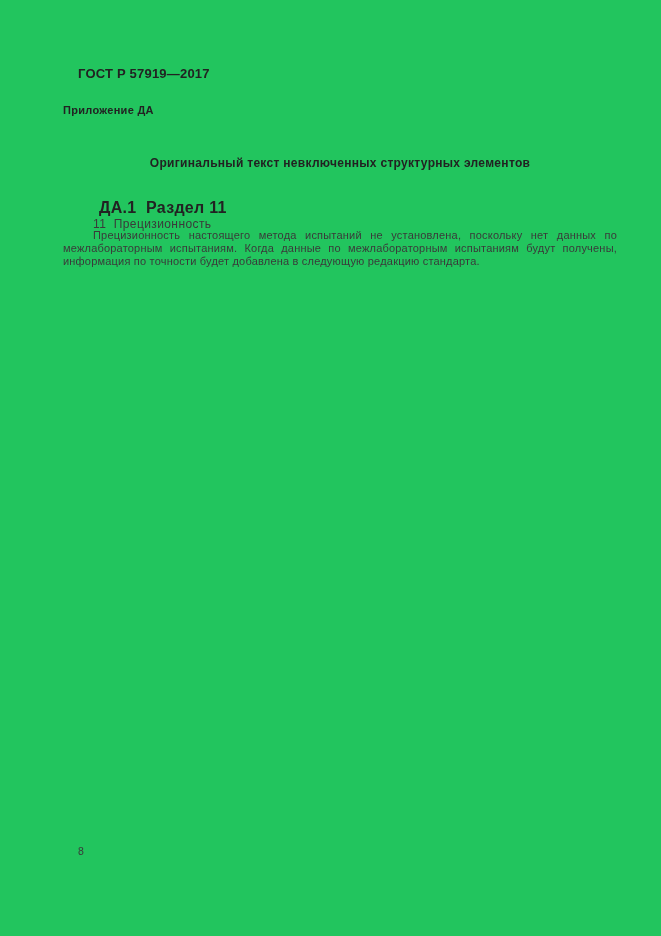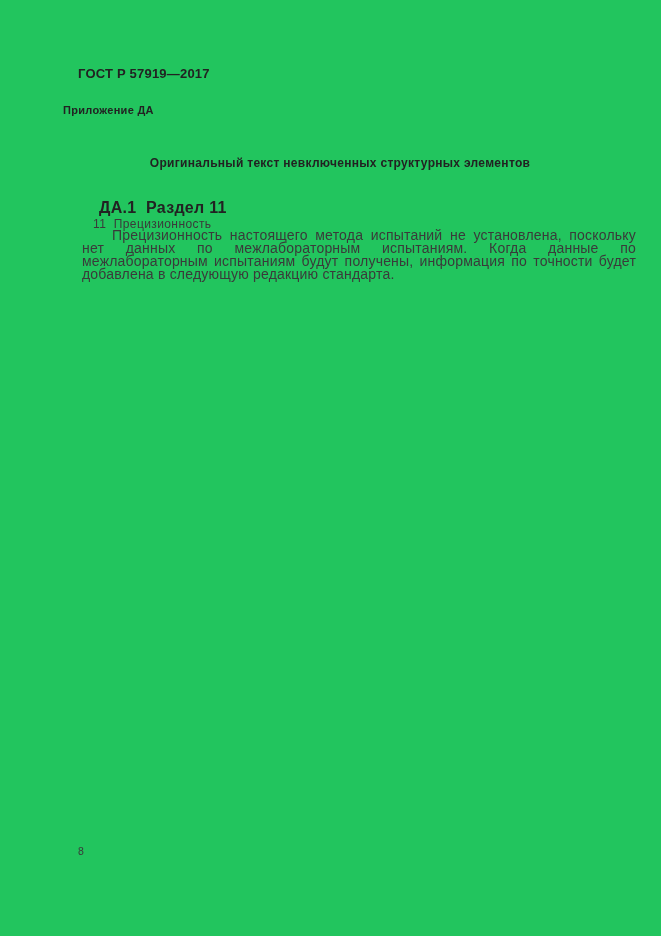--- a/index.html
+++ b/index.html
@@ -69,27 +69,26 @@
     font-weight: normal;
     color: #3a3a3a;
     letter-spacing: 0.4px;
     white-space: nowrap;
   }
   .body-paragraph {
     position: absolute;
     left: 63px;
     top: 229px;
     width: 554px;
-    font-size: 14px;
+    font-size: 11px;
     line-height: 13px;
     color: #3a3a3a;
     text-align: justify;
     text-indent: 30px;
     letter-spacing: 0.2px;
-    margin-left: 19px;
   }
   .page-number {
     position: absolute;
     left: 78px;
     top: 845px;
     font-size: 10.5px;
     color: #3a3a3a;
   }
 </style>
 </head>

